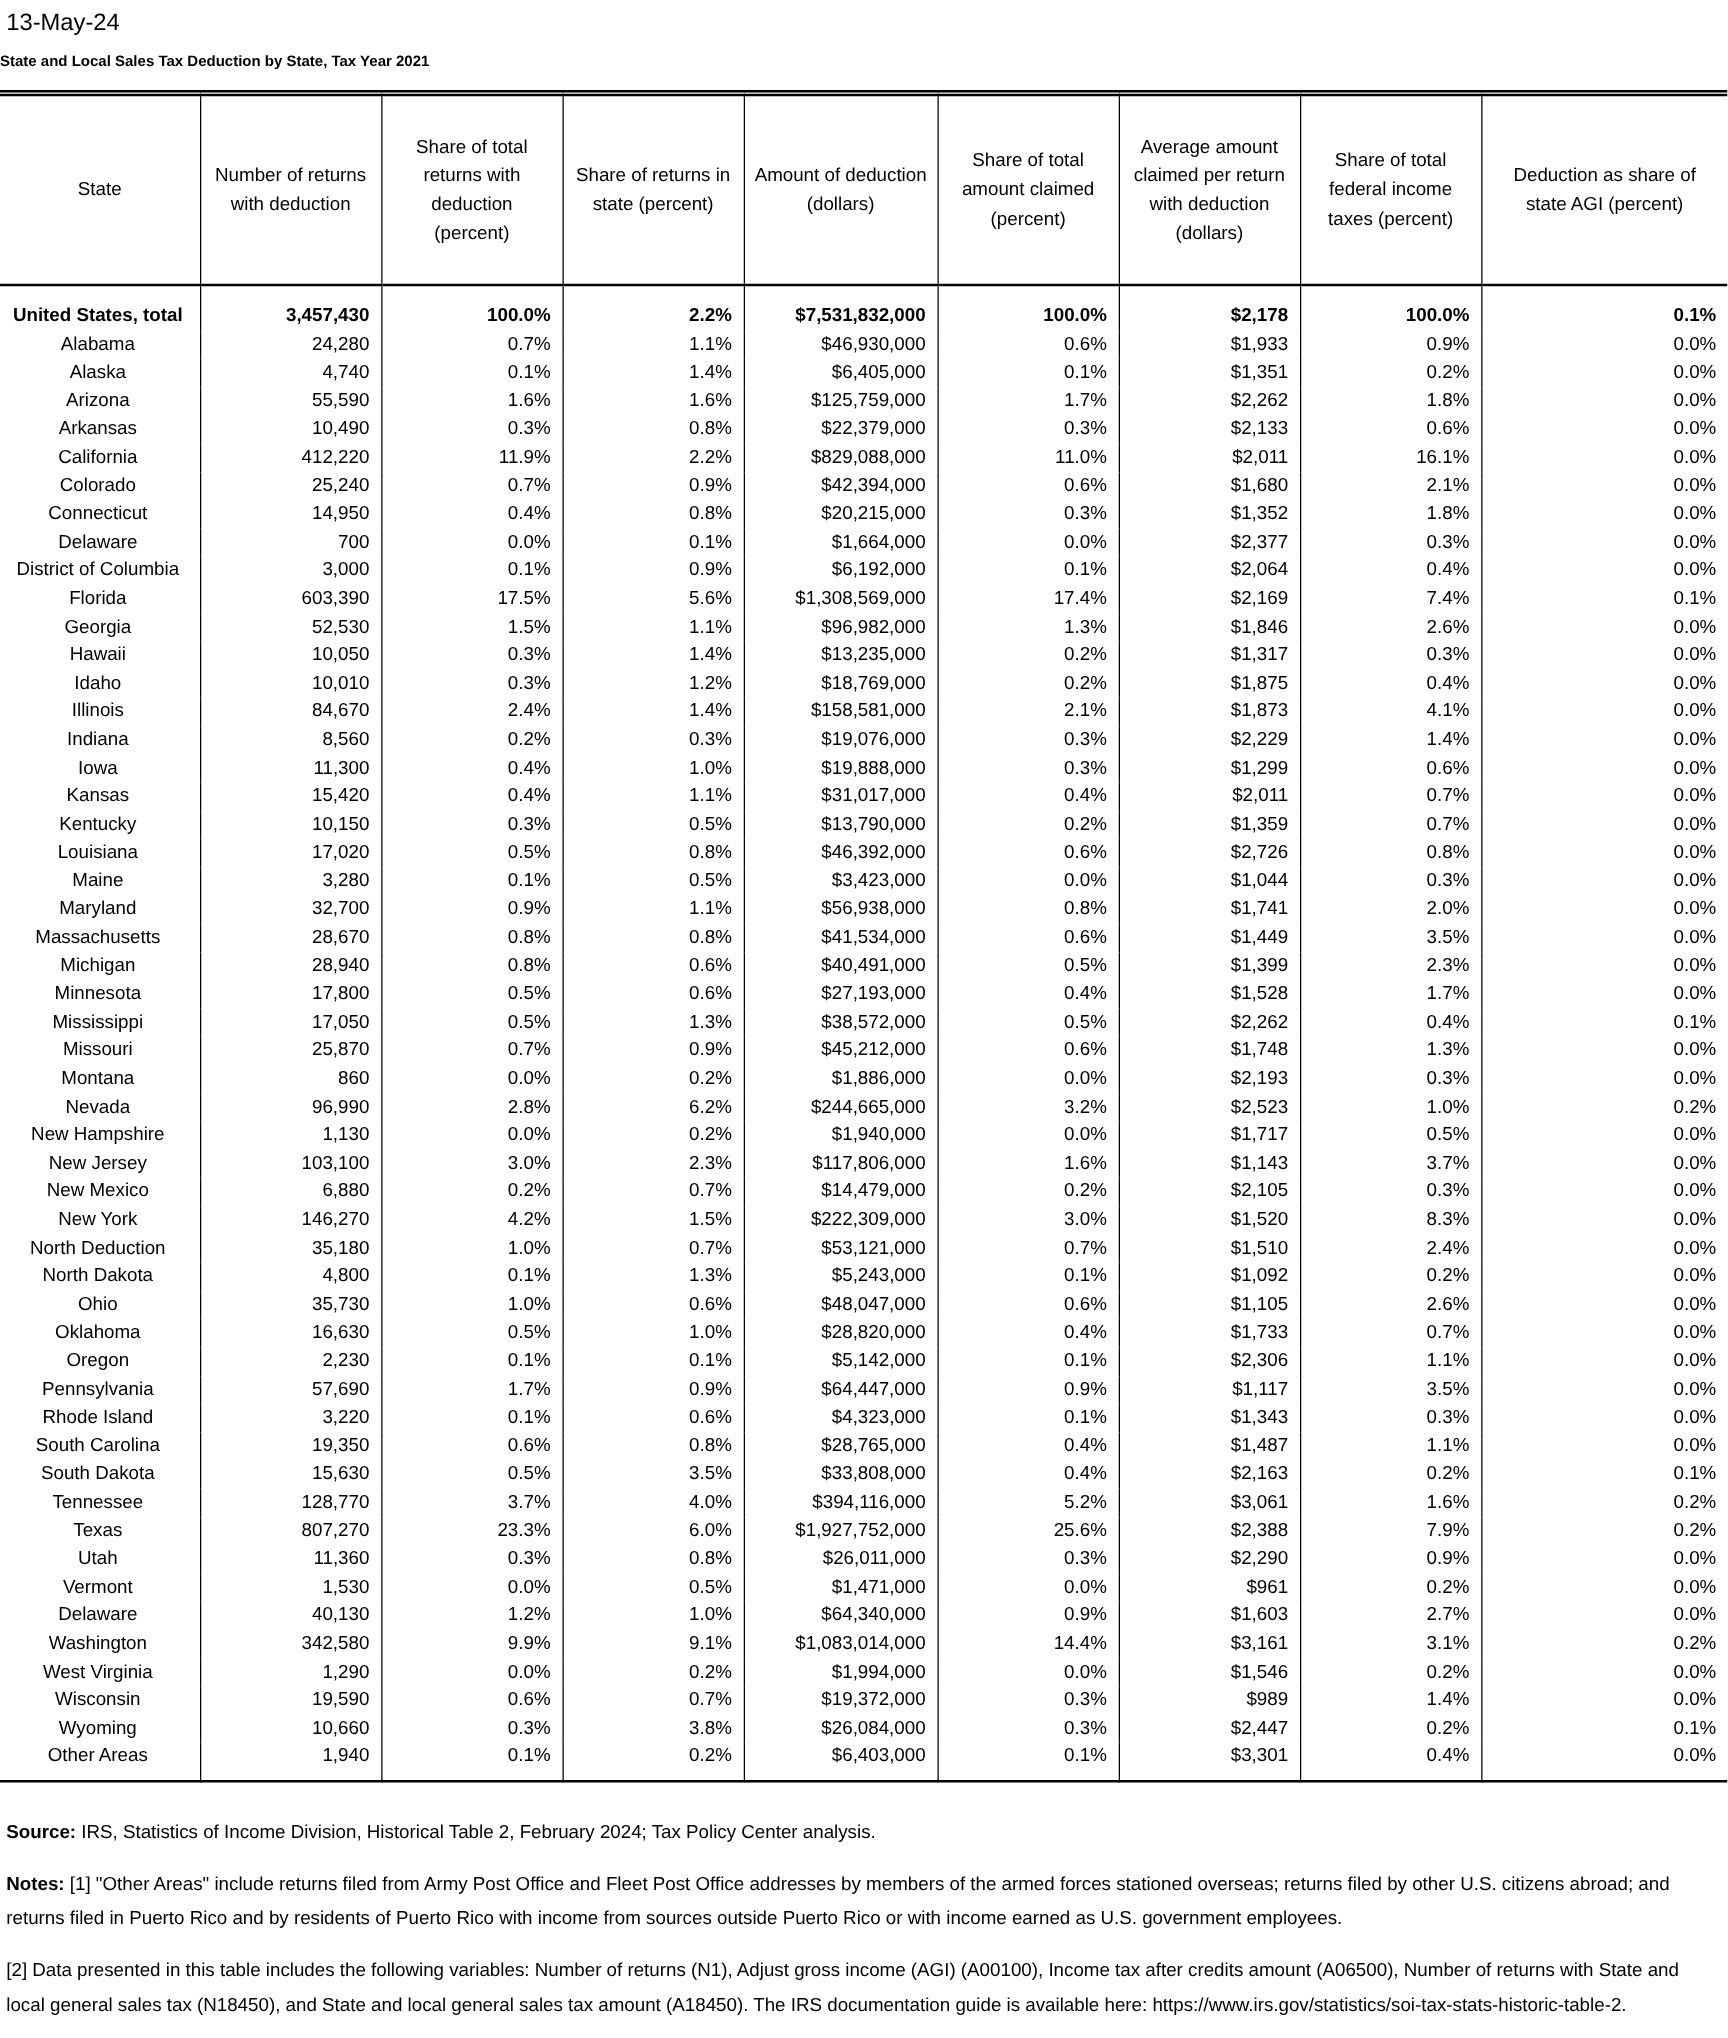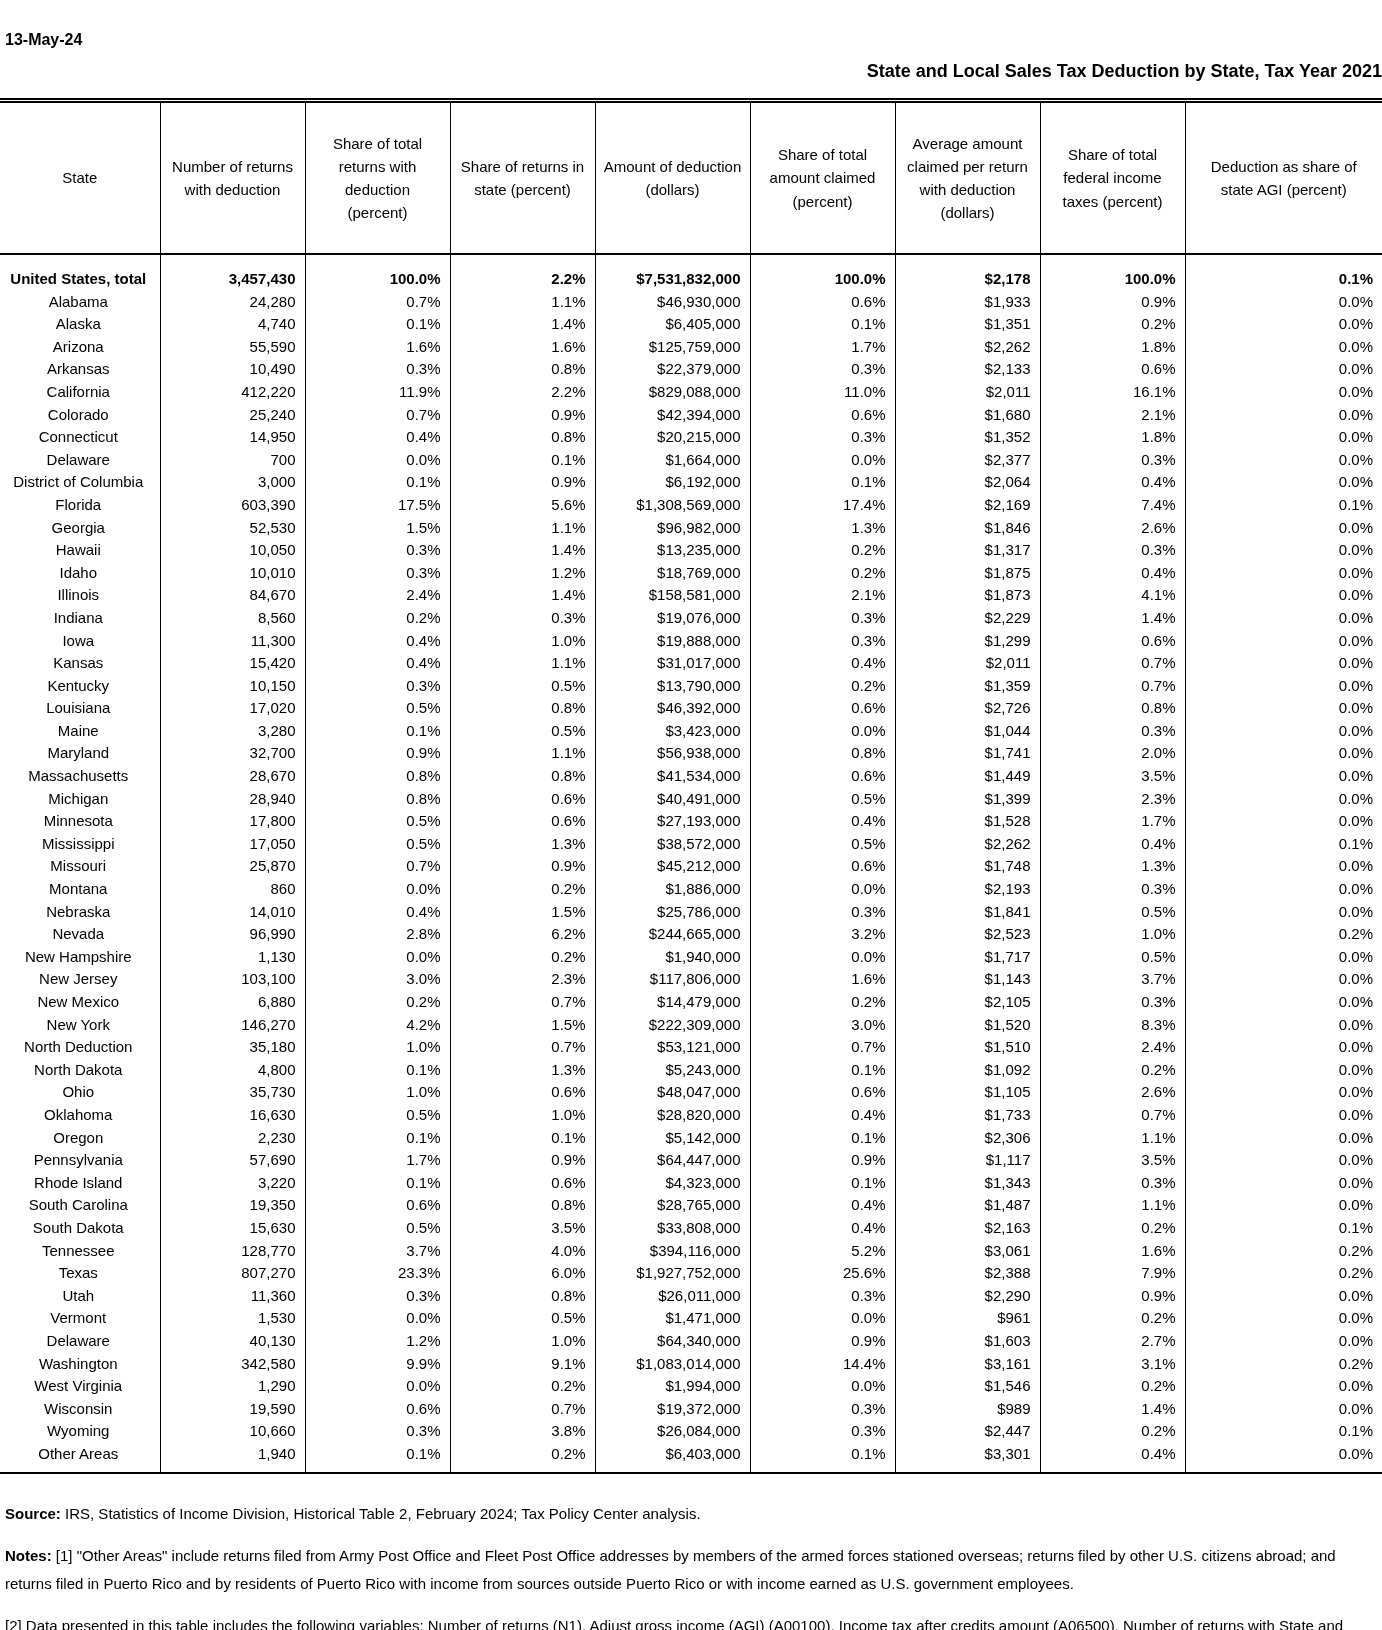--- a/index.html
+++ b/index.html
@@ -7,28 +7,27 @@
     padding: 0;
     background: #ffffff;
     color: #000000;
     font-family: "Liberation Sans", sans-serif;
   }
   .page {
     width: 1382px;
     background: #ffffff;
   }
   .date {
-    font-weight: bold;
-    font-size: 16px;
+    font-weight: normal;
+    font-size: 19px;
     padding: 8px 0 0 5px;
-    margin-top: 23px;
   }
   .title {
-    text-align: right;
-    font-size: 18px;
+    text-align: left;
+    font-size: 12px;
     font-weight: bold;
     margin: 12px 0 0 0;
   }
   table.data-table {
     width: 1382px;
     border-collapse: collapse;
     table-layout: fixed;
     margin-top: 16px;
     border-top: 5px double #000;
     border-bottom: 2px solid #000;
@@ -402,31 +401,20 @@
           <td class="c-num">860</td>
           <td class="c-num">0.0%</td>
           <td class="c-num">0.2%</td>
           <td class="c-num">$1,886,000</td>
           <td class="c-num">0.0%</td>
           <td class="c-num">$2,193</td>
           <td class="c-num">0.3%</td>
           <td class="c-num">0.0%</td>
         </tr>
         <tr>
-          <td class="c-state">Nebraska</td>
-          <td class="c-num">14,010</td>
-          <td class="c-num">0.4%</td>
-          <td class="c-num">1.5%</td>
-          <td class="c-num">$25,786,000</td>
-          <td class="c-num">0.3%</td>
-          <td class="c-num">$1,841</td>
-          <td class="c-num">0.5%</td>
-          <td class="c-num">0.0%</td>
-        </tr>
-        <tr>
           <td class="c-state">Nevada</td>
           <td class="c-num">96,990</td>
           <td class="c-num">2.8%</td>
           <td class="c-num">6.2%</td>
           <td class="c-num">$244,665,000</td>
           <td class="c-num">3.2%</td>
           <td class="c-num">$2,523</td>
           <td class="c-num">1.0%</td>
           <td class="c-num">0.2%</td>
         </tr>

